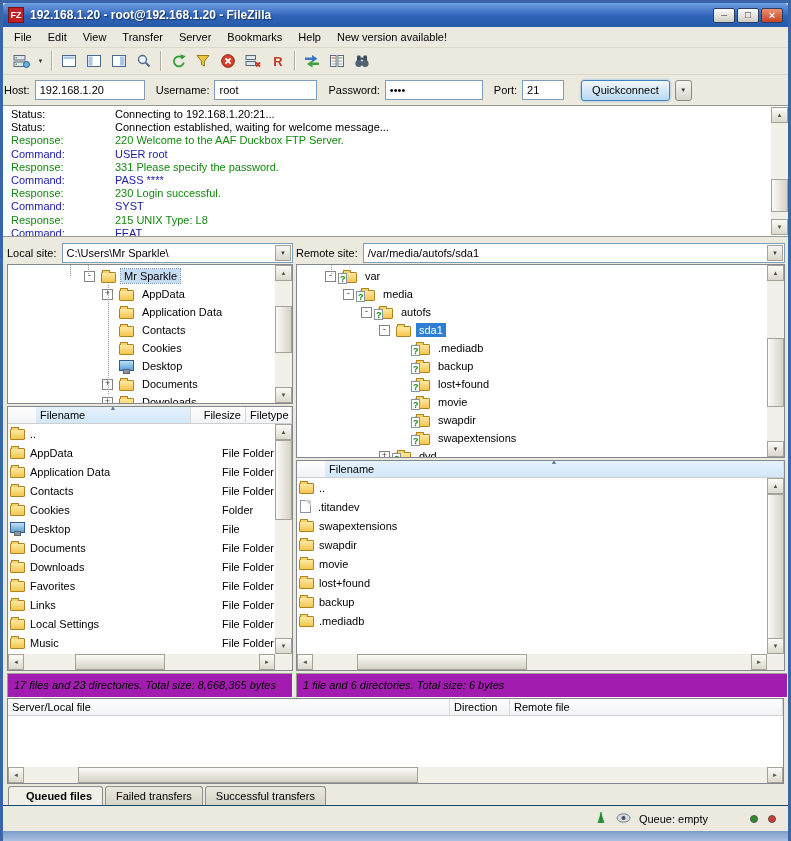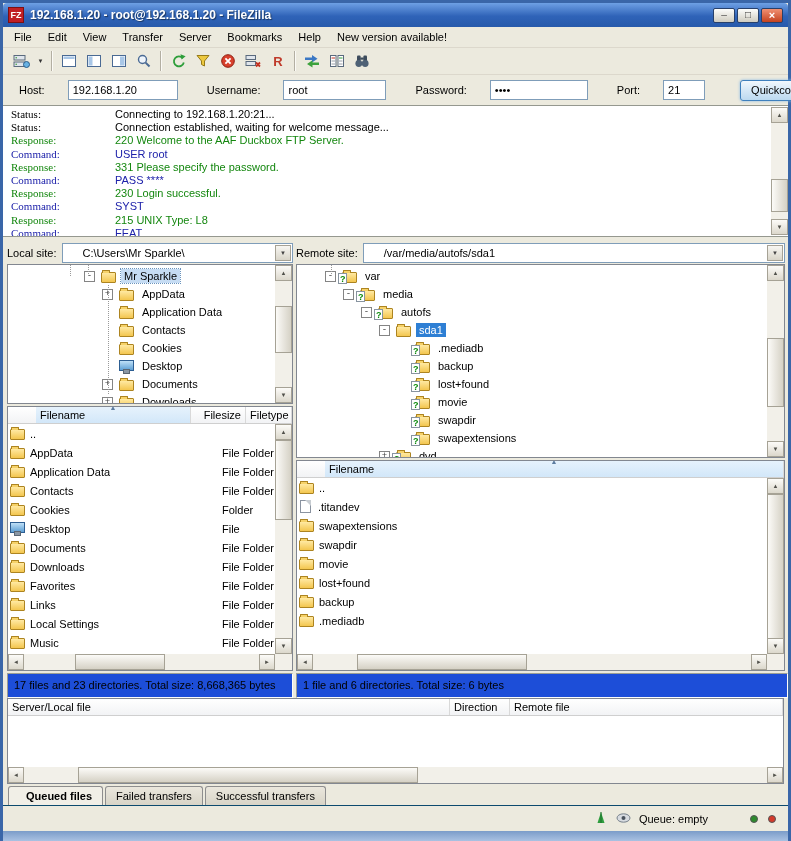--- a/index.html
+++ b/index.html
@@ -25,41 +25,41 @@
 
   
   .toolbar { position:absolute; left:0; top:45px; width:785px; height:27px; display:flex; align-items:center; padding-left:6px; border-bottom:1px solid #dcd8cc; }
   .tbtn { width:25px; height:23px; display:flex; align-items:center; justify-content:center; }
   .tbtn svg { display:block; }
   .tcaret { width:13px; height:23px; display:flex; align-items:center; justify-content:center; color:#333; }
   .tcaret::after { content:"▼"; font-size:6px; }
   .tsep { width:1px; height:20px; background:#b3afa2; box-shadow:1px 0 0 #fbfaf6; margin:0 4px; }
 
   
-  .quickbar { position:absolute; left:0; top:72px; width:785px; height:30px; display:flex; align-items:center; gap:23px; padding-left:16px; }
+  .quickbar { position:absolute; left:0; top:72px; width:785px; height:30px; display:flex; align-items:center; gap:5px; padding-left:1px; }
   .qlabel { font-size:11px; white-space:nowrap; }
   .qin { height:20px; border:1px solid #7f9db9; background:#fff; font:11px "Liberation Sans",sans-serif; padding:1px 4px; }
   .qbtn { height:21px; padding:3px 10px; font-size:11px; border:1px solid #3f80bd; border-radius:3px; background:linear-gradient(#f2f8fd,#d7e9f7 45%,#bcd9f0); box-shadow:0 0 3px #86b8e4; white-space:nowrap; }
   .qcaret { width:17px; height:21px; border:1px solid #8a8a7e; border-radius:3px; background:linear-gradient(#f7f6f2,#d9d5c9); display:flex; align-items:center; justify-content:center; color:#333; }
   .qcaret::after { content:"▼"; font-size:6px; }
 
   
   .log { position:absolute; left:0; top:102px; width:785px; height:132px; background:#fff; border-top:1px solid #95988f; border-bottom:1px solid #95988f; overflow:hidden; padding:2px 22px 0 8px; }
   .logline { display:flex; font-size:11px; line-height:13.2px; white-space:nowrap; }
-  .ltype { width:104px; flex:none;font-family:Liberation Serif, serif; }
+  .ltype { width:104px; flex:none; }
   .k-status { color:#000; }
   .k-response { color:#14870f; }
   .k-command { color:#1e22aa; }
 
   .splitter-h { position:absolute; left:0; top:234px; width:785px; height:4px; }
   .splitter-v { position:absolute; left:289px; top:261px; width:4px; height:407px; }
 
   
   .sitebar { position:absolute; top:238px; height:23px; display:flex; align-items:center; gap:5px; font-size:11px; }
-  .combo { flex:1; height:20px; border:1px solid #7f9db9; background:#fff; display:flex; align-items:center; padding-left:20px; position:relative; white-space:nowrap; overflow:hidden; }
+  .combo { flex:1; height:20px; border:1px solid #7f9db9; background:#fff; display:flex; align-items:center; padding-left:4px; position:relative; white-space:nowrap; overflow:hidden; }
   .combo .dd { position:absolute; right:1px; top:1px; bottom:1px; width:16px; background:linear-gradient(#f7f6f2,#d9d5c9); border:1px solid #a6a295; display:flex; align-items:center; justify-content:center; color:#444; }
   .combo .dd::after { content:"▼"; font-size:6px; }
 
   
   .pane { position:absolute; background:#fff; border:1px solid #828790; overflow:hidden; }
   .pane.tree { padding-top:2px; }
 
   .trow { display:flex; align-items:center; height:18px; font-size:11px; white-space:nowrap; }
   .expand { width:11px; height:11px; border:1px solid #848484; background:#fff; color:#444; font:9px/9px "Liberation Mono",monospace; text-align:center; margin-right:4px; flex:none; }
   .exsp { width:15px; flex:none; }
@@ -98,21 +98,21 @@
   .sb::after { font-size:6px; }
   .sb.up { top:0; } .sb.up::after { content:"▲"; }
   .sb.dn { bottom:0; } .sb.dn::after { content:"▼"; }
   .sb.lf { left:0; width:16px; height:16px; } .sb.lf::after { content:"◄"; }
   .sb.rt { right:0; width:16px; height:16px; } .sb.rt::after { content:"►"; }
   .vthumb { position:absolute; left:0; width:17px; background:linear-gradient(90deg,#fcfbf8,#d5d1c5); border:1px solid #a6a295; }
   .hthumb { position:absolute; top:0; height:16px; background:linear-gradient(#fcfbf8,#d5d1c5); border:1px solid #a6a295; }
   .corner { position:absolute; right:0; bottom:0; width:17px; height:16px; background:#f2f0e9; }
 
   
-  .stbox { position:absolute; top:670px; height:25px; border:1px solid; border-color:#9b9e94 #fdfdfa #fdfdfa #9b9e94; background:#1d4ed8; font-size:11px; padding:5px 6px; white-space:nowrap; overflow:hidden; }
+  .stbox { position:absolute; top:670px; height:25px; border:1px solid; border-color:#9b9e94 #fdfdfa #fdfdfa #9b9e94; background:#a21caf; font-size:11px; padding:5px 6px; white-space:nowrap; overflow:hidden;font-style:italic; }
 
   
   .queue { position:absolute; left:4px; top:695px; width:777px; height:86px; background:#fff; border:1px solid #828790; overflow:hidden; }
 
   
   .tabs { position:absolute; left:0; top:781px; width:785px; height:21px; display:flex; align-items:flex-end; padding-left:5px; }
   .tab { height:19px; padding:3px 10px; font-size:11px; border:1px solid #8e8e8e; border-bottom:none; border-radius:3px 3px 0 0; background:linear-gradient(#eae7dd,#d8d4c7); margin-right:2px; white-space:nowrap; }
   .tab.active { font-weight:bold; background:#f1efe7;padding-left:17px; }
 
   

